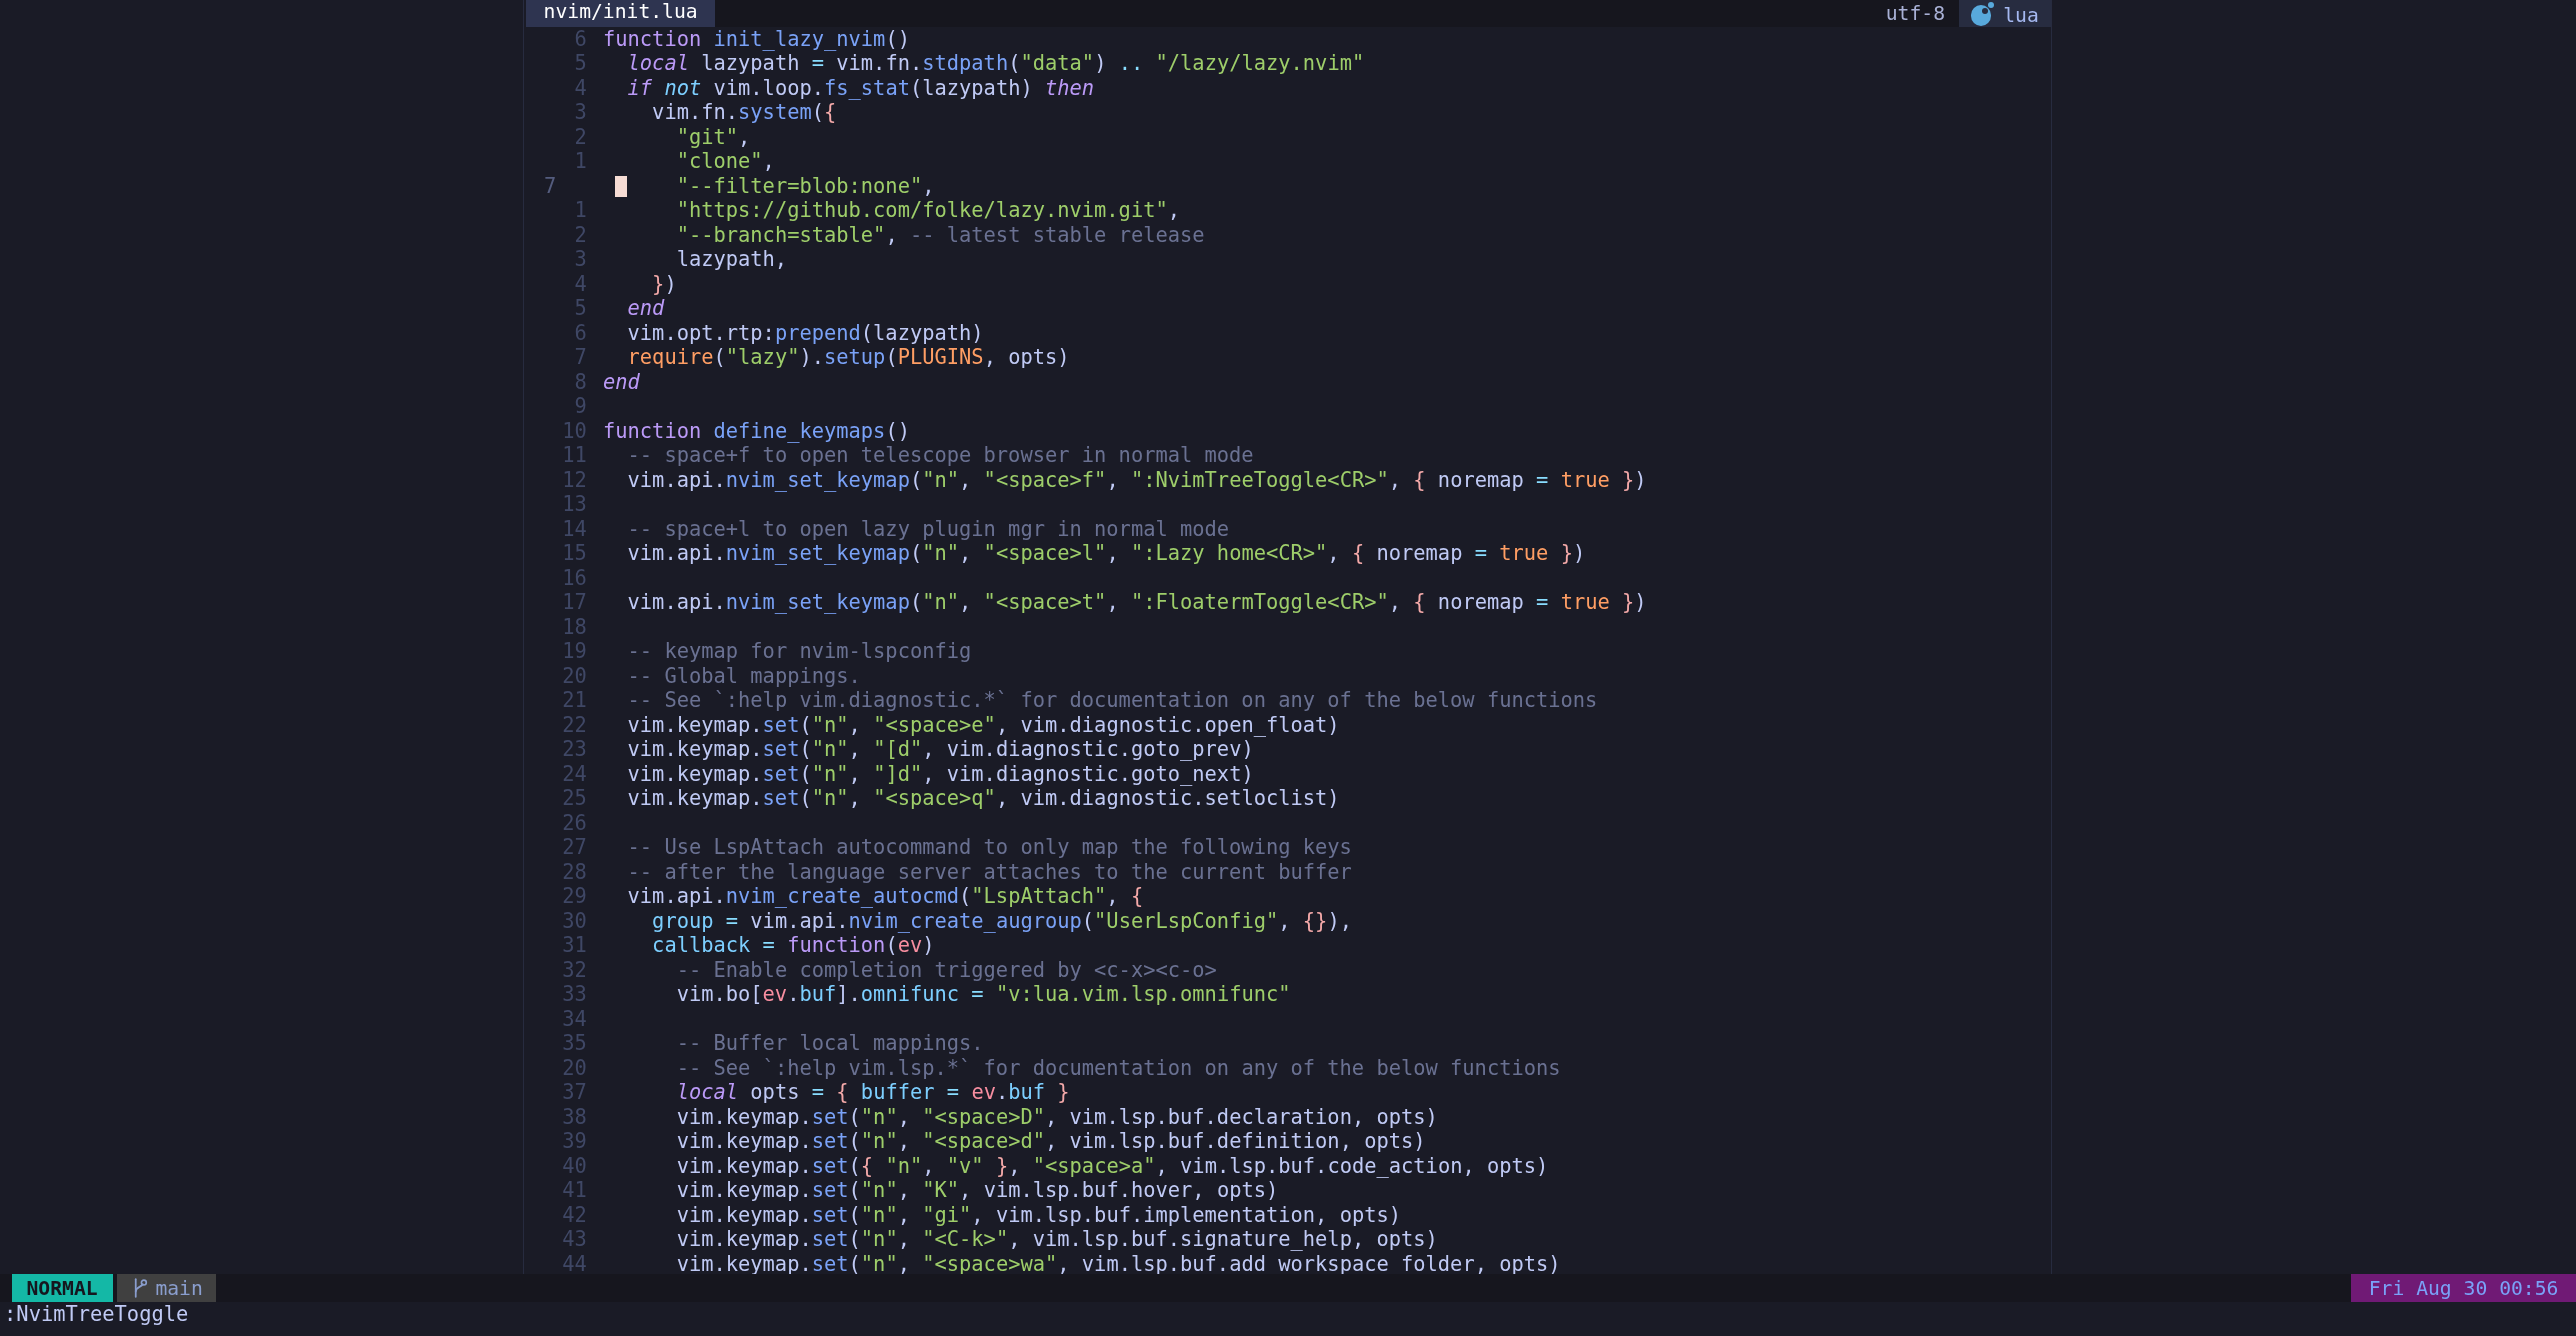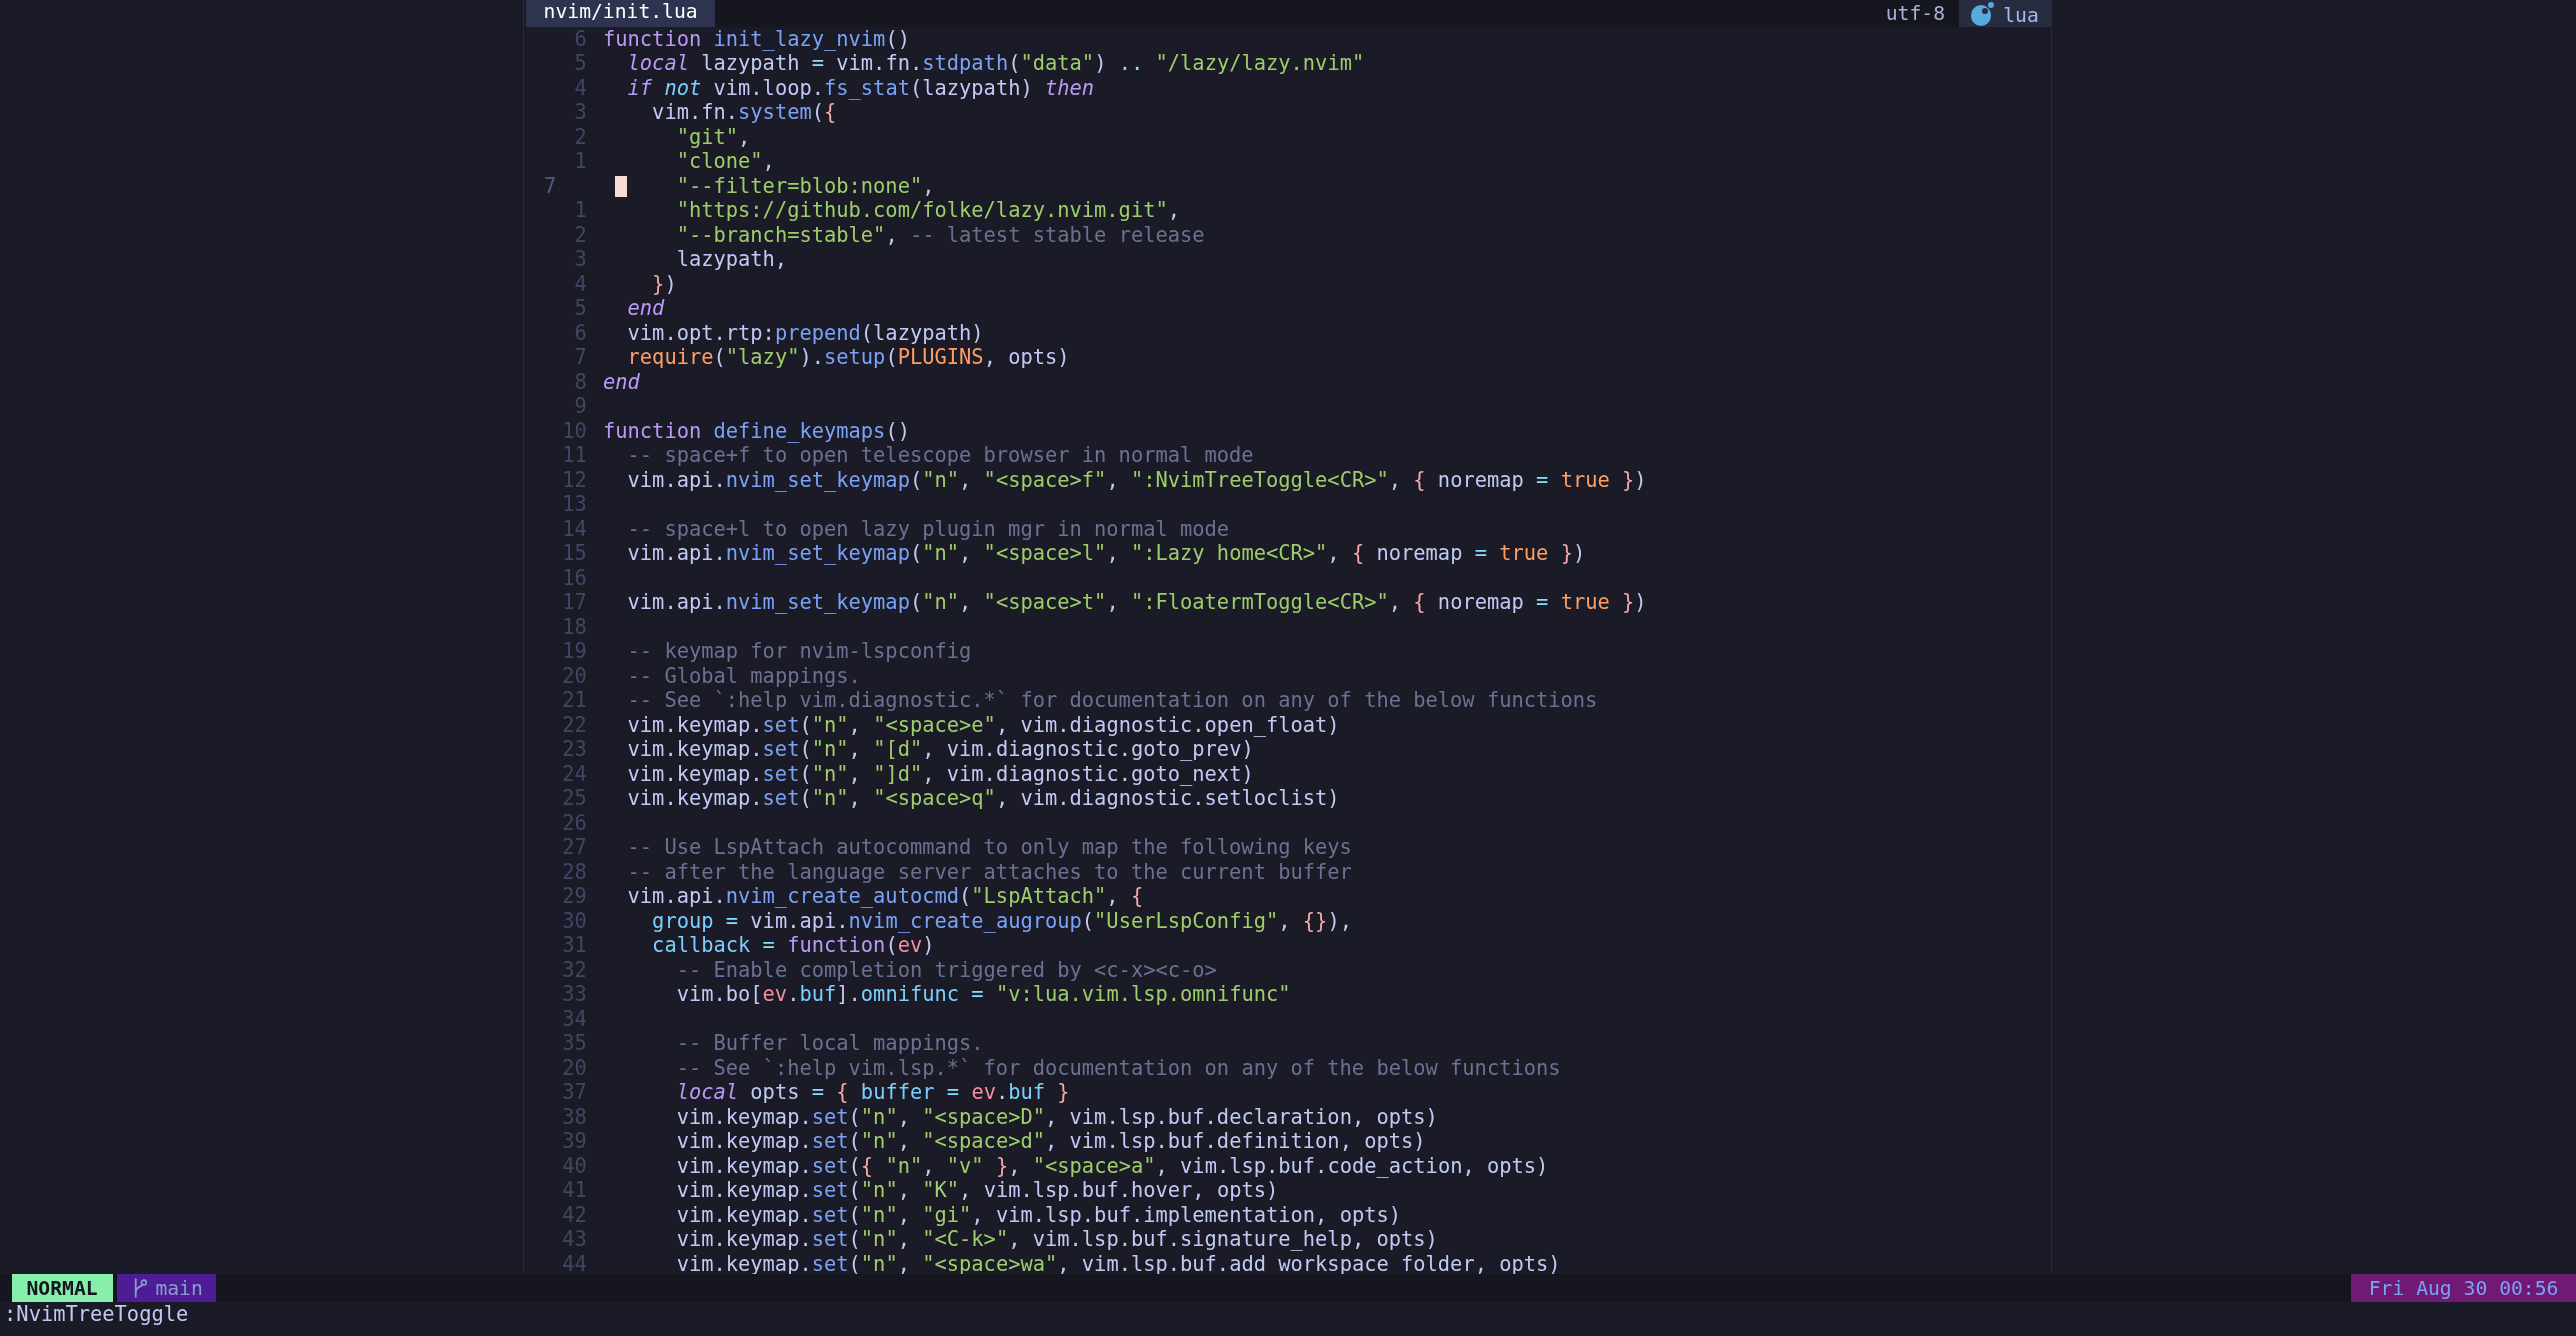--- a/index.html
+++ b/index.html
@@ -80,25 +80,25 @@
   .t-p{ color:#7dcfff; }
   .t-b{ color:#f4a9a9; }
   .t-e{ color:#f78ea0; }
 
   
   .statusline{
     position:absolute; left:0; top:1274px; width:100%; height:28px;
     background:#16161e; display:flex; align-items:stretch; font-size:19.7px;
   }
   .mode{
-    margin-left:11.5px; background:#86efac; color:#16161e; font-weight:bold;
+    margin-left:11.5px; background:#14b8a6; color:#16161e; font-weight:bold;
     display:flex; align-items:center; padding:0 15px;
   }
   .branch{
-    margin-left:4.8px; background:#4c1d95; color:#8a9ece;
+    margin-left:4.8px; background:#404040; color:#8a9ece;
     display:flex; align-items:center; gap:6.8px; padding:0 13.6px;
   }
   .branch svg{ display:block; }
   .sl-spacer{ flex:1; }
   .clock{
     background:#701a75; color:#7aa2f7; display:flex; align-items:center;
     padding:0 17.6px;
   }
 
   

